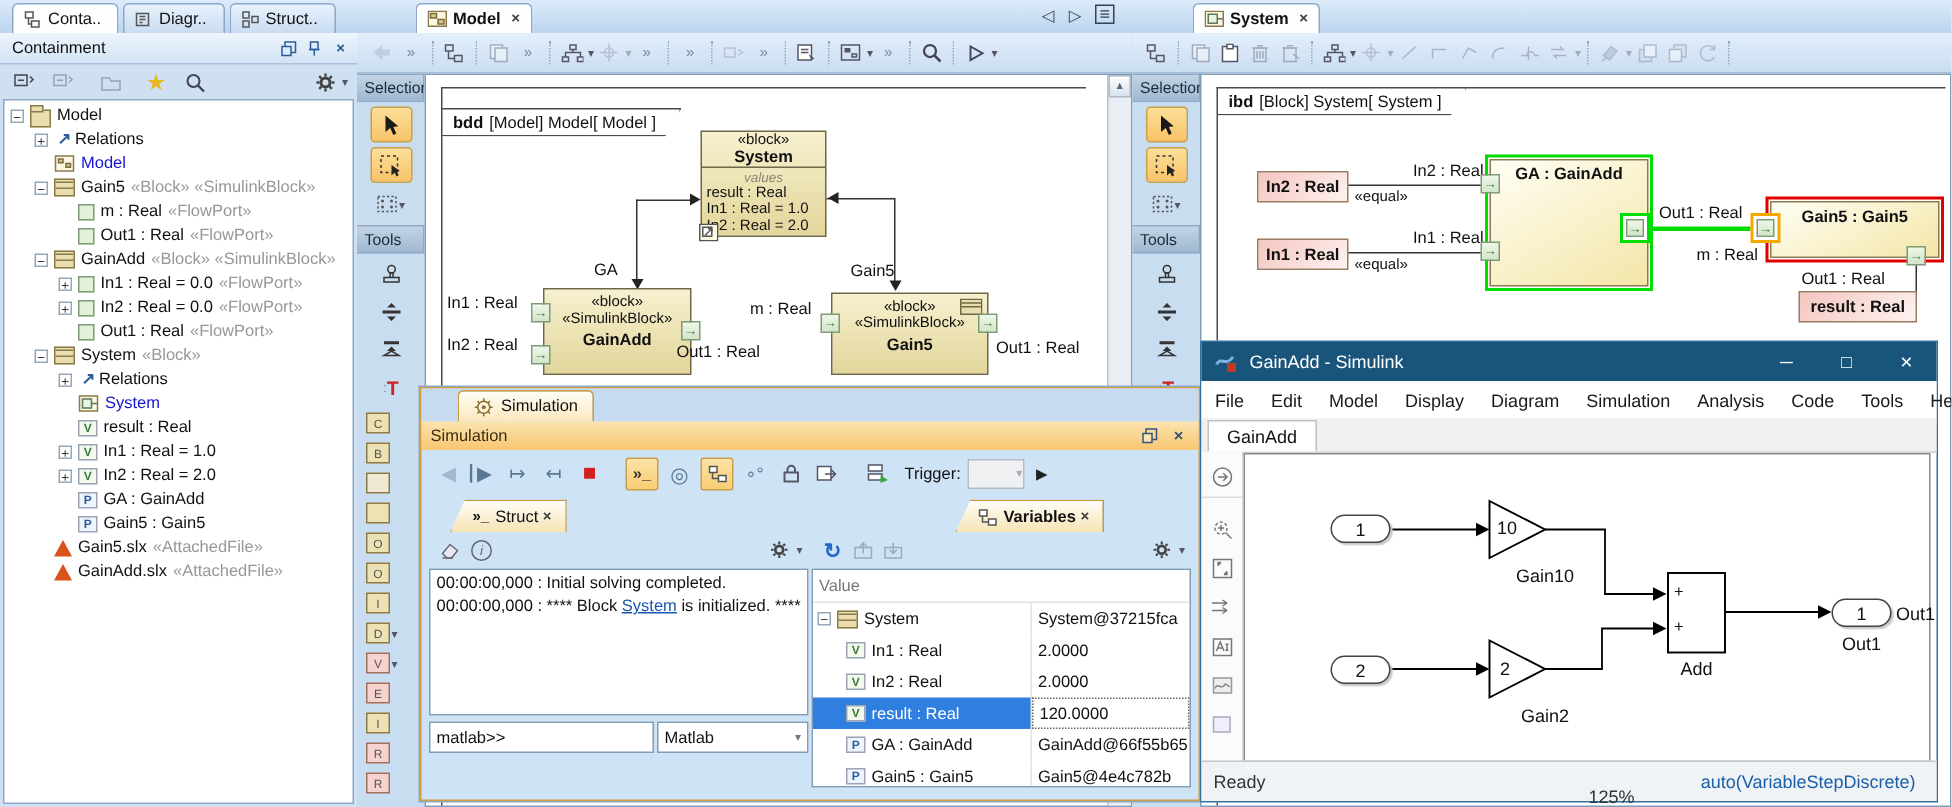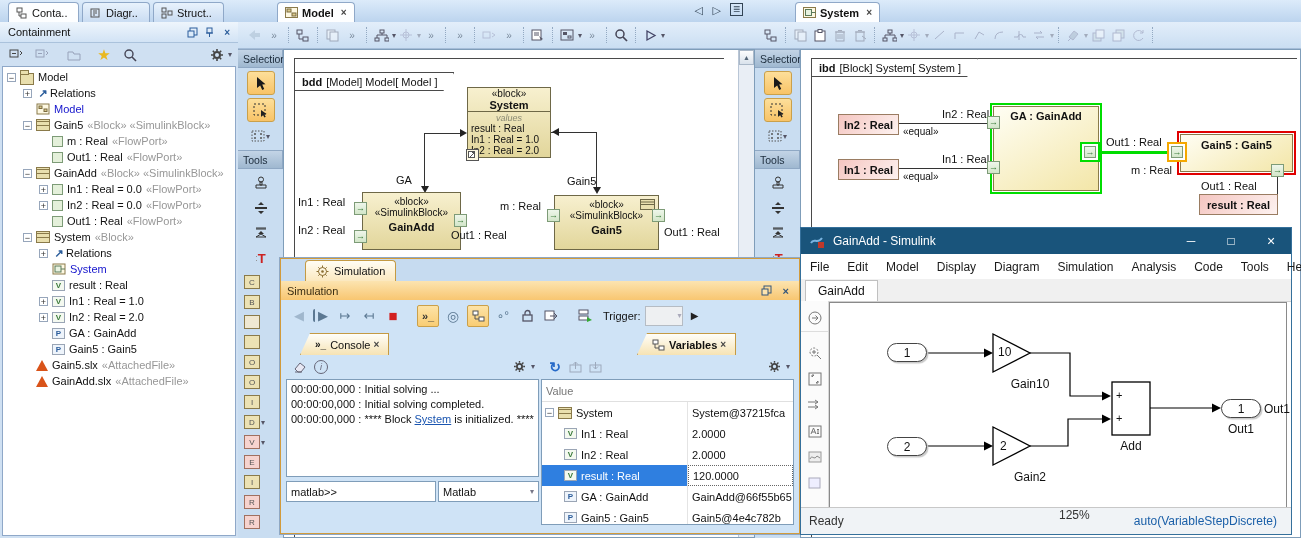--- a/index.html
+++ b/index.html
@@ -875,42 +875,41 @@
       <span style="margin:0 4px 0 6px">Trigger:</span>
       <span style="display:inline-flex;width:36px;height:18px;background:#eef0f2;border:1px solid #b5bcc4;align-items:center;justify-content:flex-end">
           <span class="dd" style="color:#aab">▾</span>
         </span>
       <span class="sbi" style="color:#222;font-size:10px">▶</span>
     </div>
 
     <div class="subpan" style="left:5px;width:253px">
       <div class="subtab" style="left:14px">
         <span style="font-weight:bold;font-size:10px;margin-right:4px">»_</span>
-        <span>Console</span>
+        <span>Struct</span>
         <span class="x">×</span>
       </div>
       <div class="subbar">
         <span class="tbi">
             <svg width="14" height="12">
               <path d="M2,8 L7,2 L12,6 L8,11 H5 Z" fill="#e8e8f4" stroke="#667"></path>
               <path d="M2,11 h7" stroke="#667"></path>
             </svg>
           </span>
         <span class="tbi" style="border:1px solid #667;border-radius:50%;width:12px;height:12px;font-size:9px;font-style:italic;color:#667;margin-left:4px">i</span>
         <span style="flex:1"></span>
         <span class="tbi">
             <svg width="13" height="13">
               <circle cx="6.5" cy="6.5" r="2.6" fill="none" stroke="#444" stroke-width="1.8"></circle>
               <path d="M6.5,1 V2.8 M6.5,10.2 V12 M1,6.5 H2.8 M10.2,6.5 H12 M2.6,2.6 L3.9,3.9 M9.1,9.1 L10.4,10.4 M10.4,2.6 L9.1,3.9 M3.9,9.1 L2.6,10.4" stroke="#444" stroke-width="1.4"></path>
             </svg>
           </span>
         <span class="dd">▾</span>
       </div>
       <div class="logarea">
-        <div>00:00:00,000 : Initial solving ...</div>
         <div>00:00:00,000 : Initial solving completed.</div>
         <div><span>00:00:00,000 : **** Block </span><span class="link">System</span><span> is initialized. ****</span></div>
       </div>
       <div class="coninput" style="width:150px">matlab&gt;&gt;</div>
       <div class="coninput" style="left:152px;width:101px;justify-content:space-between">
         <span>Matlab</span>
         <span class="dd" style="margin-right:4px;color:#778">▾</span>
       </div>
     </div>
 
@@ -1098,18 +1097,18 @@
       <div class="slabel" style="left:160px;top:167px;width:80px;text-align:center">Gain2</div>
       <div class="slabel" style="left:286px;top:86px;font-size:11px">+</div>
       <div class="slabel" style="left:286px;top:109px;font-size:11px">+</div>
       <div class="slabel" style="left:282px;top:136px;width:38px;text-align:center">Add</div>
       <div class="sport" style="left:391px;top:96px">1</div>
       <div class="slabel" style="left:434px;top:99px">Out1</div>
       <div class="slabel" style="left:391px;top:119px;width:40px;text-align:center">Out1</div>
     </div>
     <div class="slkstatus">
       <span class="abs" style="left:8px;top:6px">Ready</span>
-      <span class="abs" style="left:258px;top:0">125%</span>
+      <span class="abs" style="left:258px;top:16px">125%</span>
       <span class="abs" style="right:14px;top:6px;color:#1a5fa8">auto(VariableStepDiscrete)</span>
     </div>
   </div>
 
 </div>
 
 </body></html>

